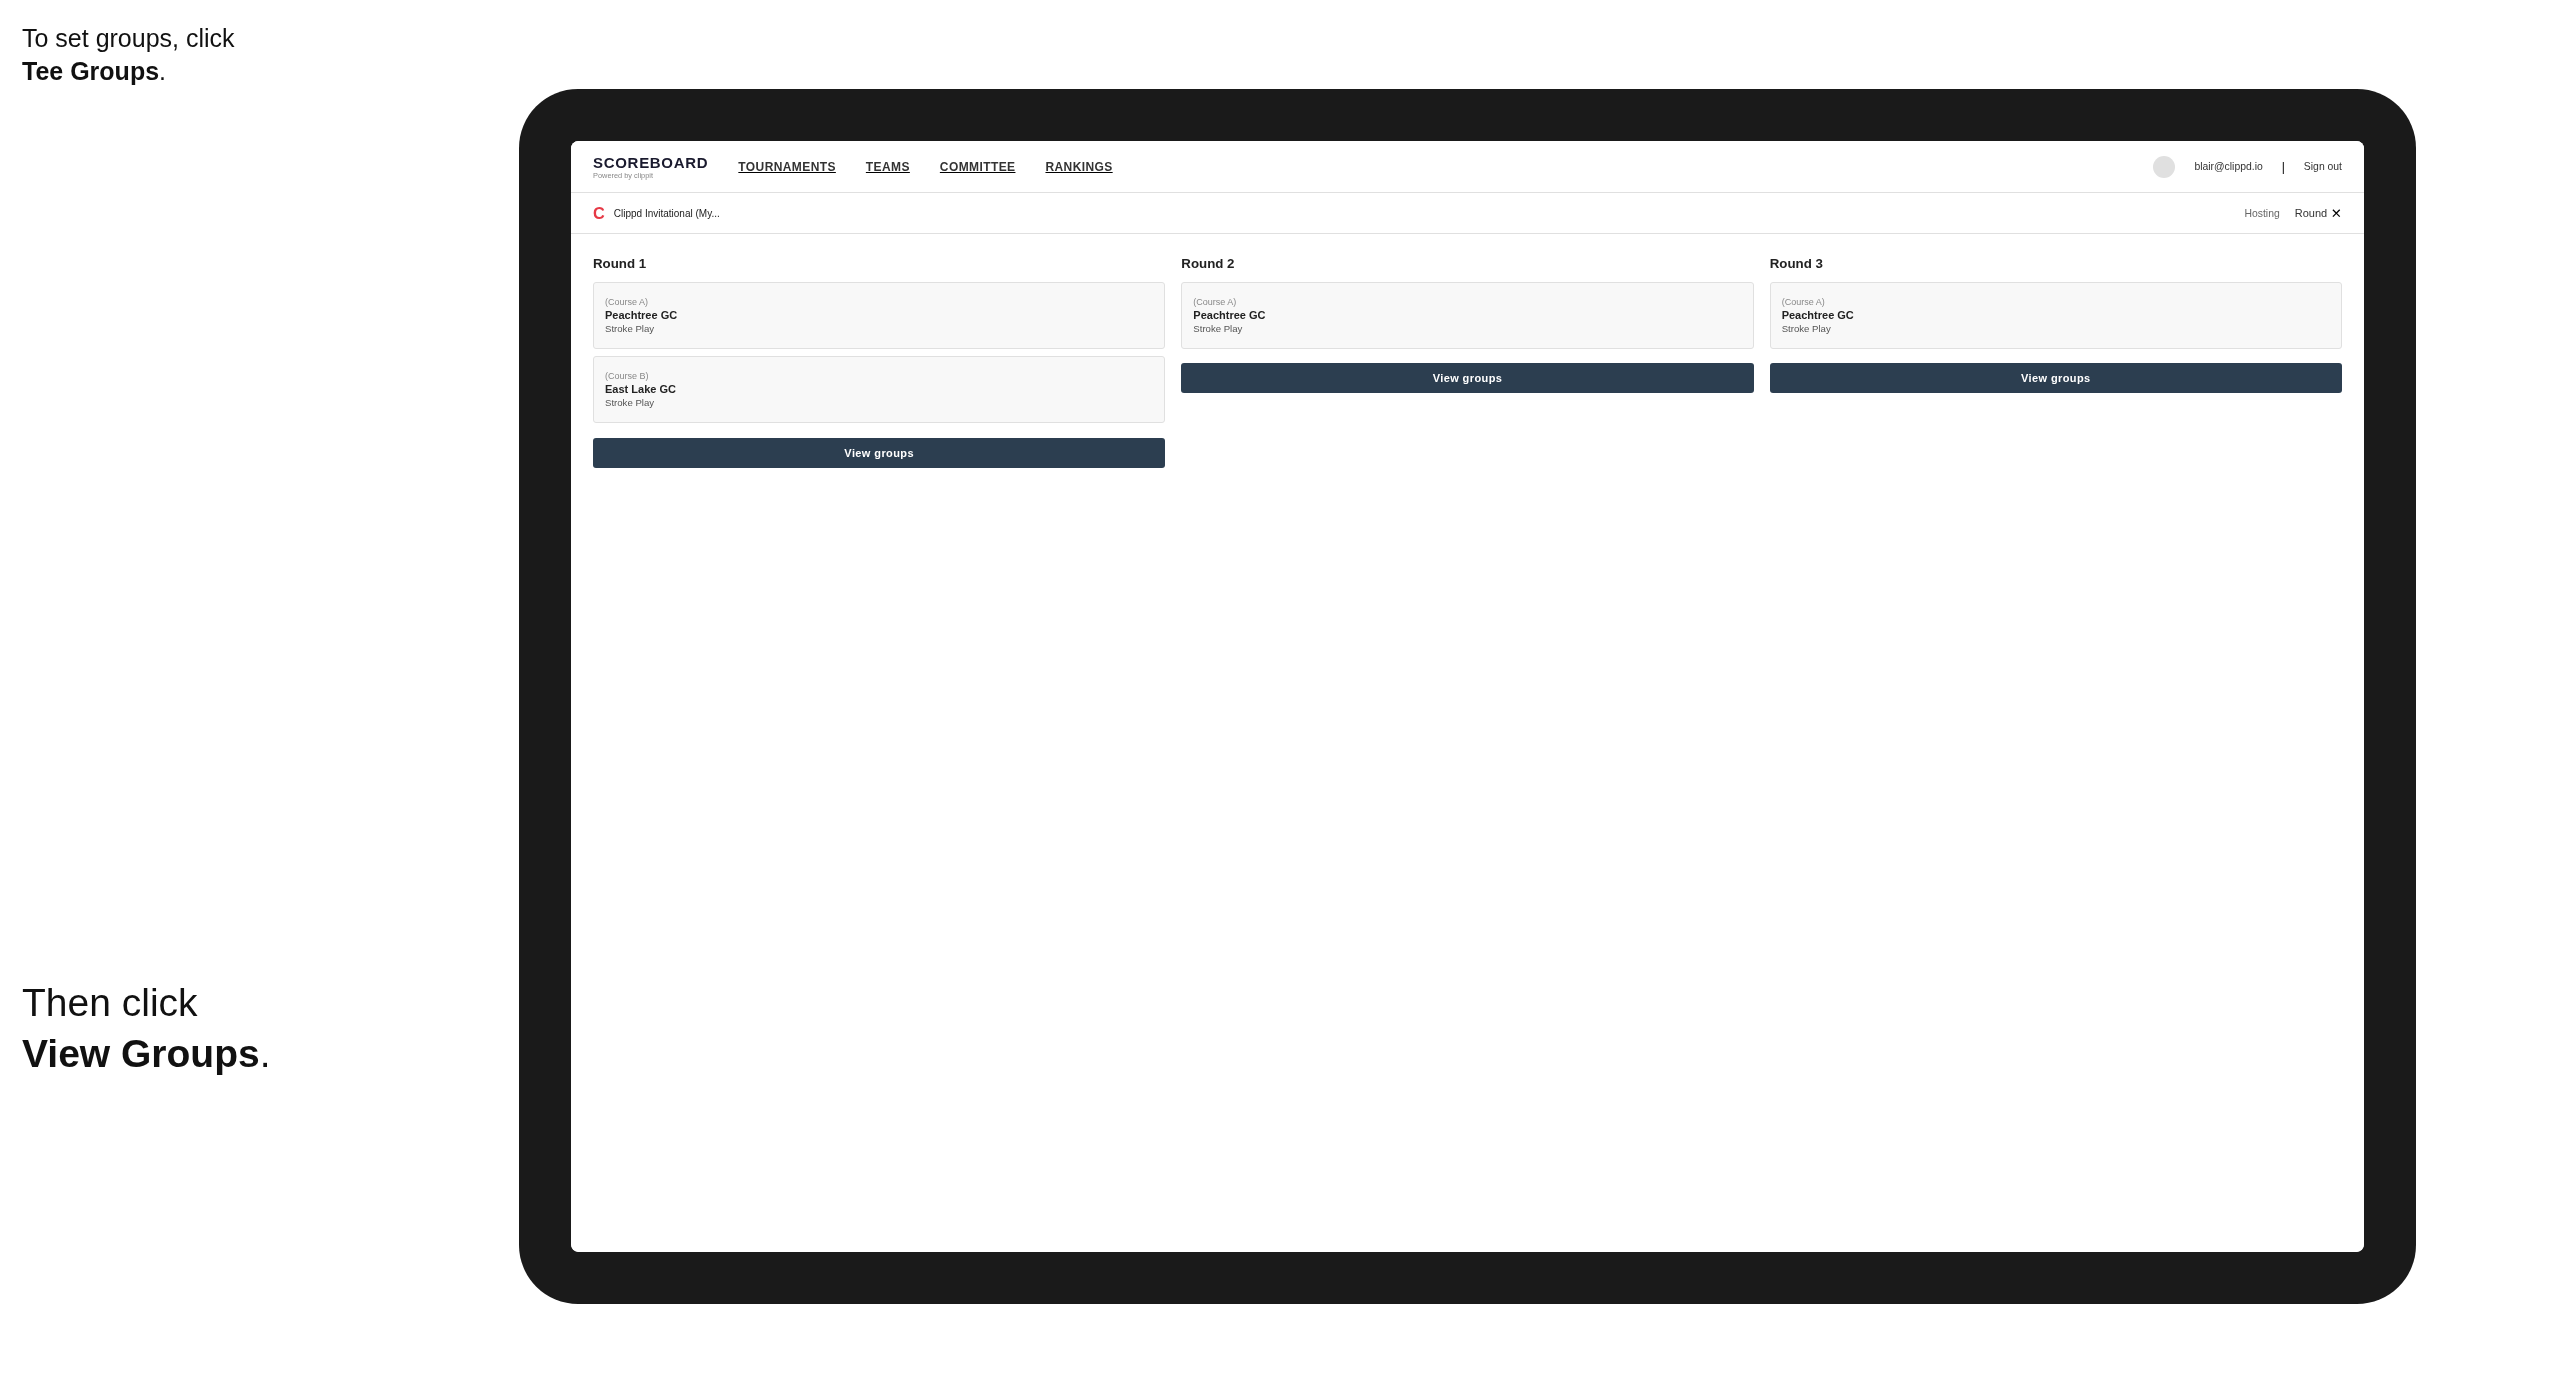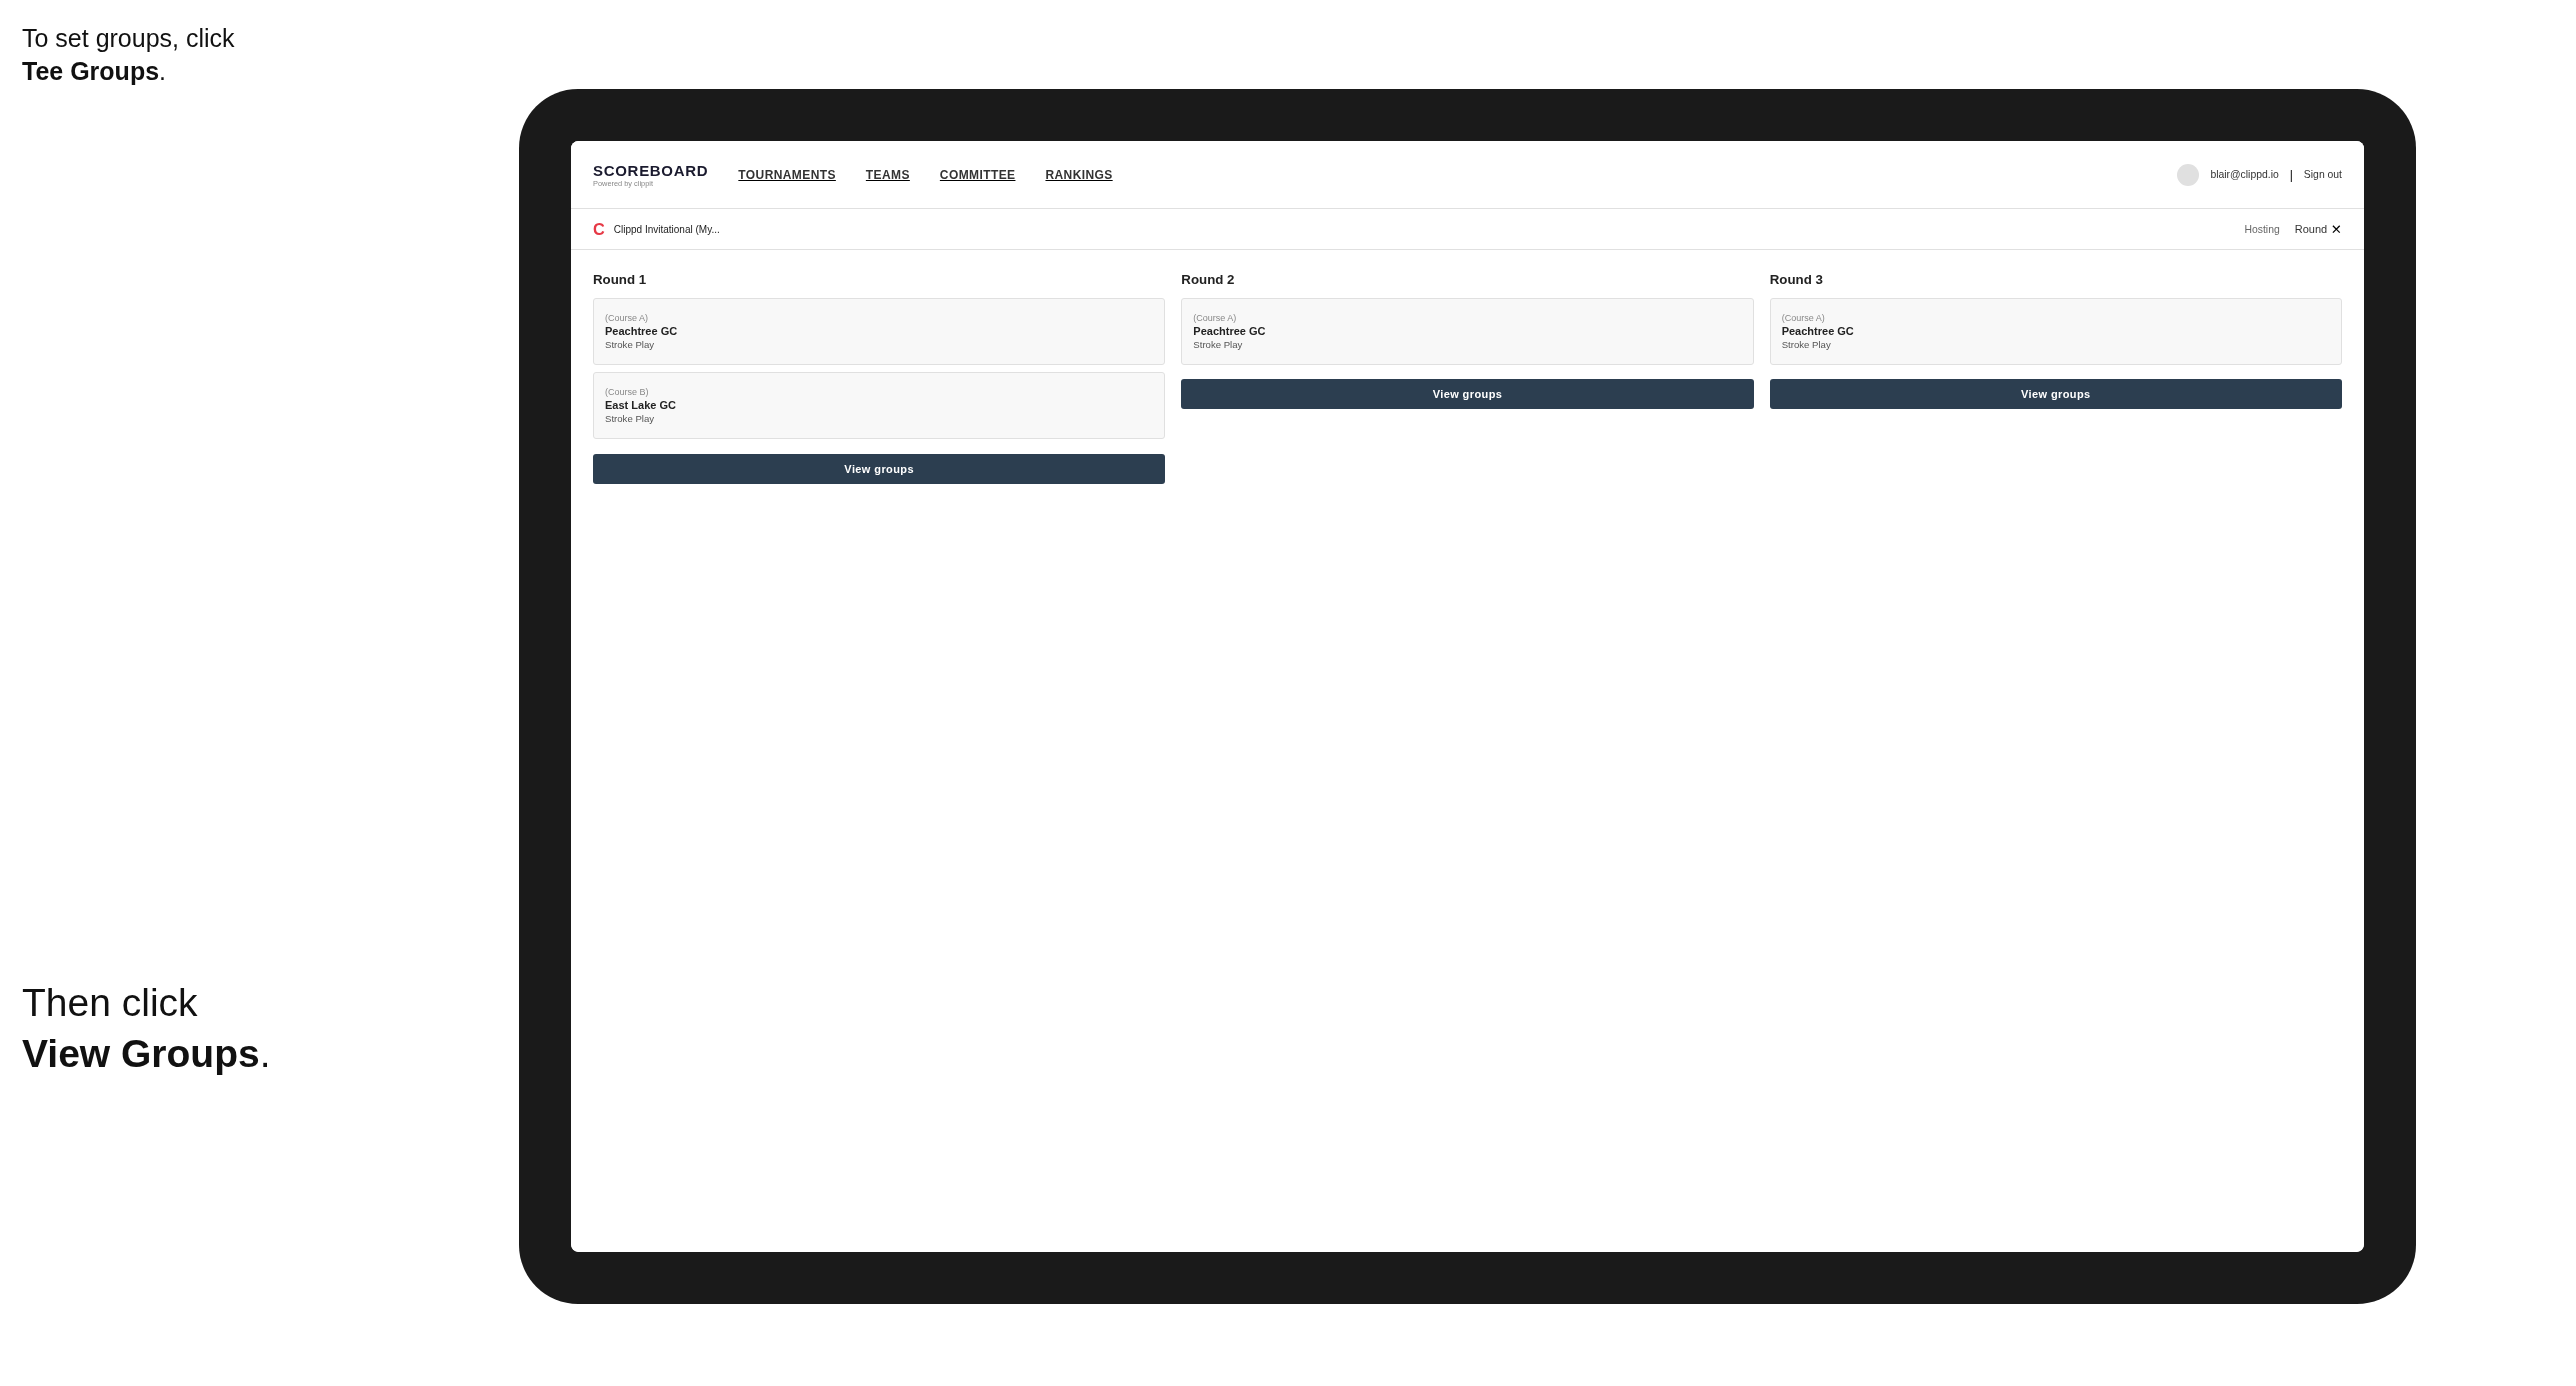--- a/index.html
+++ b/index.html
@@ -53,21 +53,21 @@
       background: #f5f5f5;
       border-radius: 7.4px;
       overflow: hidden;
       display: flex;
       flex-direction: column;
     }
 
     
     .top-nav {
       background: #ffffff;
-      height: 68px;
+      height: 52px;
       display: flex;
       align-items: center;
       padding: 0 22px;
       border-bottom: 0.7px solid #e0e0e0;
       flex-shrink: 0;
     }
 
     .logo-area {
       display: flex;
       flex-direction: column;
@@ -94,21 +94,21 @@
       font-size: 12px;
       color: #333;
       text-decoration: none;
       font-weight: 600;
       letter-spacing: 0.4px;
     }
 
     .nav-right {
       display: flex;
       align-items: center;
-      gap: 11px;
+      gap: 19px;
     }
     .nav-avatar {
       width: 22px;
       height: 22px;
       background: #e0e0e0;
       border-radius: 50%;
     }
     .nav-user-text {
       font-size: 10.4px;
       color: #333;

